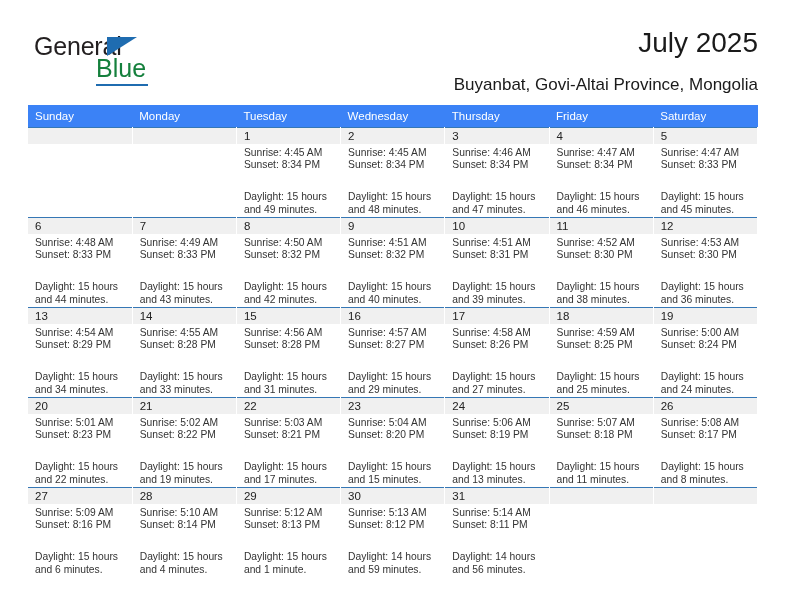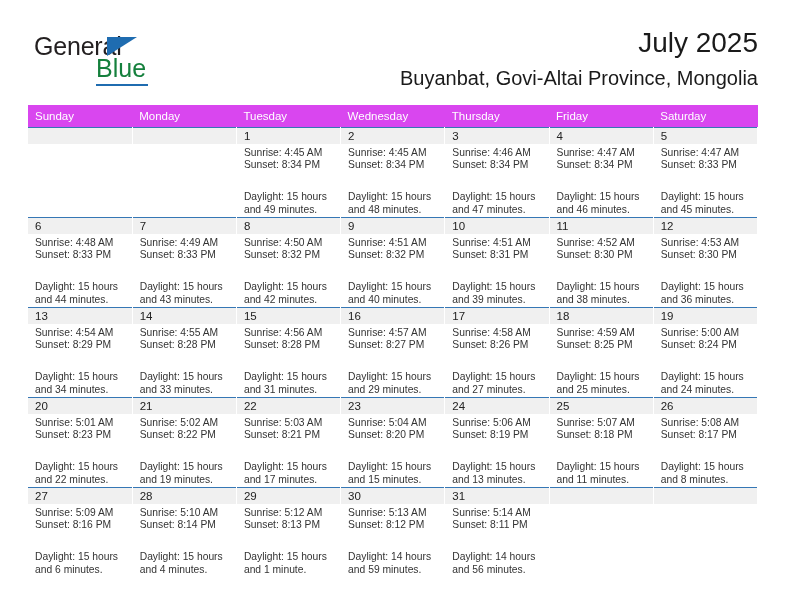--- a/index.html
+++ b/index.html
@@ -79,37 +79,37 @@
     top: 0;
     text-align: right;
   }
   .month-title {
     font-size: 28px;
     color: #1a1a1a;
     line-height: 1.1;
     white-space: nowrap;
   }
   .location {
-    margin-top: 8px;
-    font-size: 20px;
+    margin-top: 16px;
+    font-size: 17px;
     color: #1a1a1a;
     white-space: nowrap;
   }
 
   
   .calendar {
     position: absolute;
     left: 28px;
     top: 105px;
     width: 730px;
     border-collapse: collapse;
     table-layout: fixed;
   }
   .calendar th {
-    background: #d946ef;
+    background: #3b82f6;
     color: #ffffff;
     font-size: 11.5px;
     font-weight: normal;
     text-align: left;
     padding: 5px 0 5px 7px;
     height: 11px;
     border: none;
   }
   .calendar td {
     vertical-align: top;

